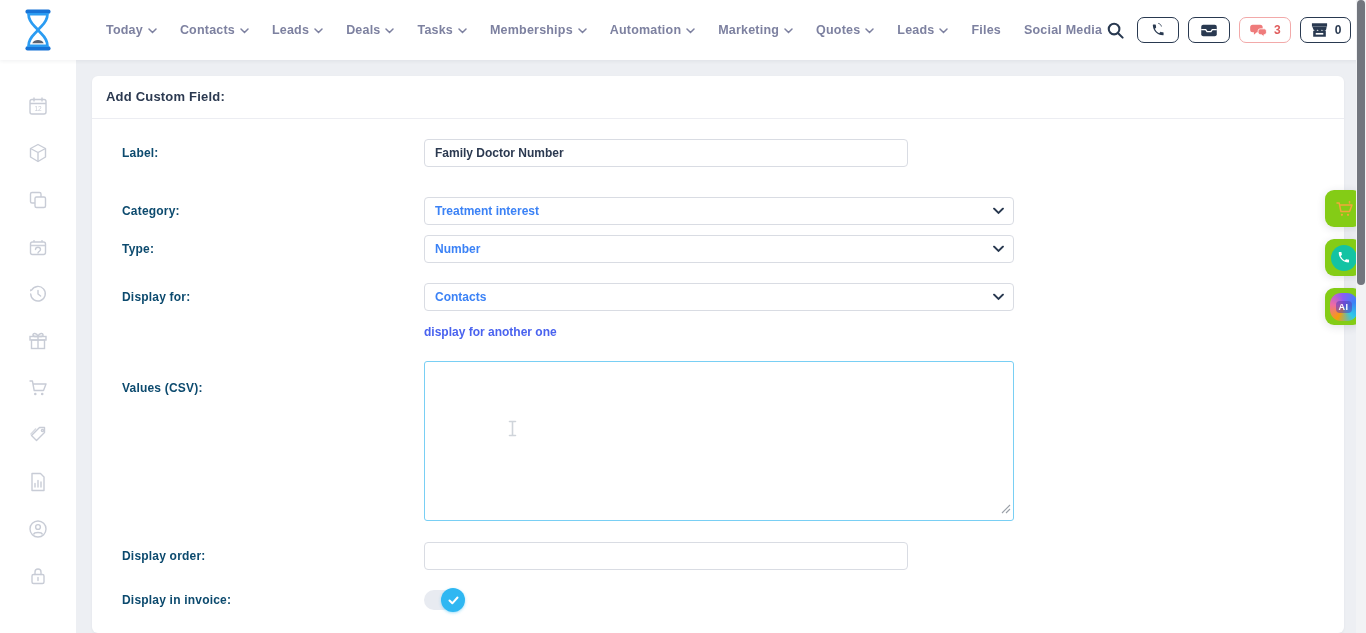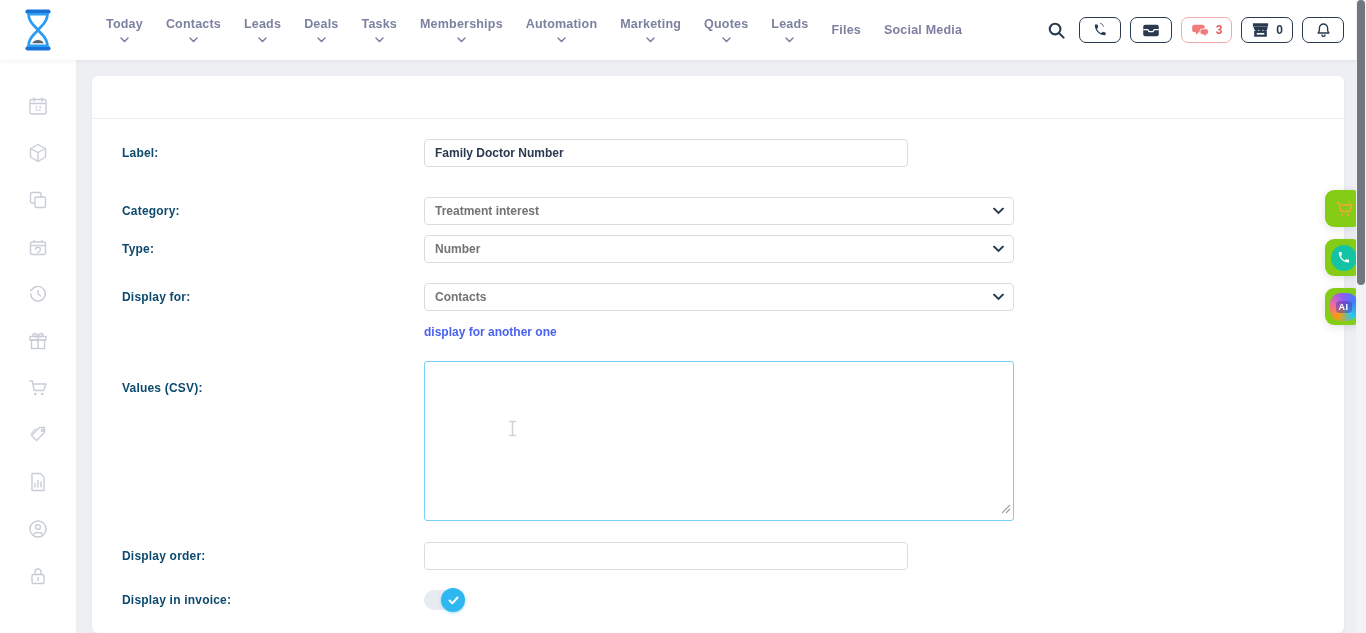--- a/index.html
+++ b/index.html
@@ -5,21 +5,21 @@
   * { margin:0; padding:0; box-sizing:border-box; }
   html,body { width:1366px; height:633px; overflow:hidden; }
   body { font-family:"Liberation Sans", sans-serif; background:#edeff3; position:relative; }
 
   
   .header { position:absolute; top:0; left:0; width:1366px; height:60px; background:#fff;
             display:flex; align-items:center; box-shadow:0 1px 4px rgba(30,40,60,.07); z-index:6; padding-left:20px; }
   .logo { width:36px; height:42px; flex:0 0 auto; cursor:pointer; }
   .nav { display:flex; align-items:center; gap:23px; margin-left:50px; }
   .nav-item { display:flex; align-items:center; gap:5px; color:#7d81a0; font-size:12.5px;
-              font-weight:600; letter-spacing:.2px; cursor:pointer; white-space:nowrap;flex-direction:column; }
+              font-weight:600; letter-spacing:.2px; cursor:pointer; white-space:nowrap; }
   .nav-item svg { margin-top:1px; }
   .tools { margin-left:auto; display:flex; align-items:center; gap:9px; padding-right:22px; }
   .search-btn { width:26px; height:26px; display:flex; align-items:center; justify-content:center; cursor:pointer; }
   .tool-btn { height:26px; min-width:42px; padding:0 9px; background:#fff; border:1.6px solid #293950;
               border-radius:7px; display:flex; align-items:center; justify-content:center; gap:6px; cursor:pointer; }
   .tool-btn .cnt { font-size:12px; font-weight:700; color:#293950; }
   .tool-btn.alert { border-color:#f2a9a9; }
   .tool-btn.alert .cnt { color:#e05c5c; }
 
   
@@ -35,21 +35,21 @@
                 font-weight:700; color:#2b3950; letter-spacing:.2px; }
   .card-divider { position:absolute; top:42px; left:0; width:100%; height:1px; background:#ecedf2; }
 
   .row { position:absolute; left:30px; display:flex; align-items:center; }
   .flabel { width:302px; font-size:12px; font-weight:700; color:#0c4a6e; letter-spacing:.2px; flex:0 0 auto; }
   .tinput { width:484px; height:28px; border:1px solid #d9dce3; border-radius:4px; background:#fff;
             padding:0 10px; font-family:"Liberation Sans",sans-serif; font-size:12px; font-weight:700;
             color:#2b3950; outline:none; }
   .fselect { position:relative; width:590px; height:28px; border:1px solid #d9dce3; border-radius:4px;
              background:#fff; display:flex; align-items:center; padding:0 26px 0 10px; font-size:12px;
-             font-weight:700; color:#737373; cursor:pointer; }
+             font-weight:700; color:#3b82f6; cursor:pointer; }
   .fselect .chev { position:absolute; right:9px; top:50%; transform:translateY(-50%); display:flex; }
   .link { font-size:12px; font-weight:700; color:#4a63ef; cursor:pointer; }
   .tarea { position:relative; width:590px; height:160px; border:1px solid #79cff4; border-radius:3px; background:#fff; }
   .tarea .resize { position:absolute; right:2px; bottom:2px; }
   .tarea .ibeam { position:absolute; left:83px; top:58px; }
   .toggle { position:relative; width:38px; height:20px; border-radius:10px; background:#e8ebf1; cursor:pointer; }
   .toggle .knob { position:absolute; right:-3px; top:-2px; width:24px; height:24px; border-radius:50%;
                   background:#2fb7f2; display:flex; align-items:center; justify-content:center;
                   box-shadow:0 1px 3px rgba(47,183,242,.45); }
 
@@ -267,20 +267,21 @@
   </div>
   <div class="side-ic">
     <svg width="22" height="22" viewBox="0 0 22 22" fill="none" stroke="currentColor" stroke-width="1.4">
         <rect x="5" y="9.5" width="12" height="9" rx="1.5"></rect>
         <path d="M8 9.5V7a3 3 0 0 1 6 0v2.5M11 12.5v3" stroke-linecap="round"></path>
       </svg>
   </div>
 </div>
 
 <div class="card">
+  <div class="card-title">Add Custom Field:</div>
   <div class="card-divider"></div>
 
   <div class="row" style="top:63px;">
     <div class="flabel">Label:</div>
     <input class="tinput" type="text" value="Family Doctor Number" style="">
   </div>
 
   <div class="row" style="top:111px;margin-top:10px;">
     <div class="flabel">Category:</div>
     <div class="fselect">

